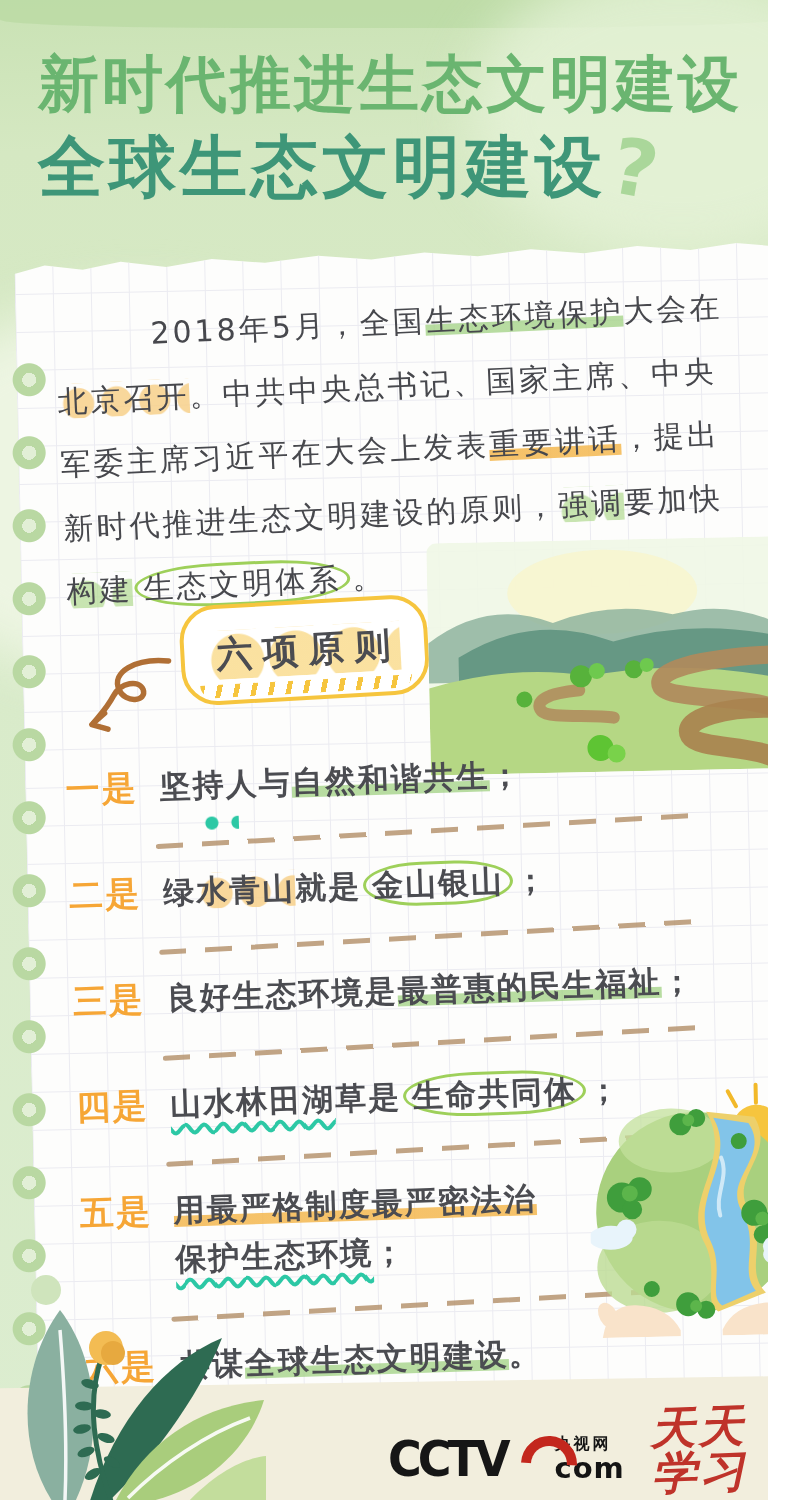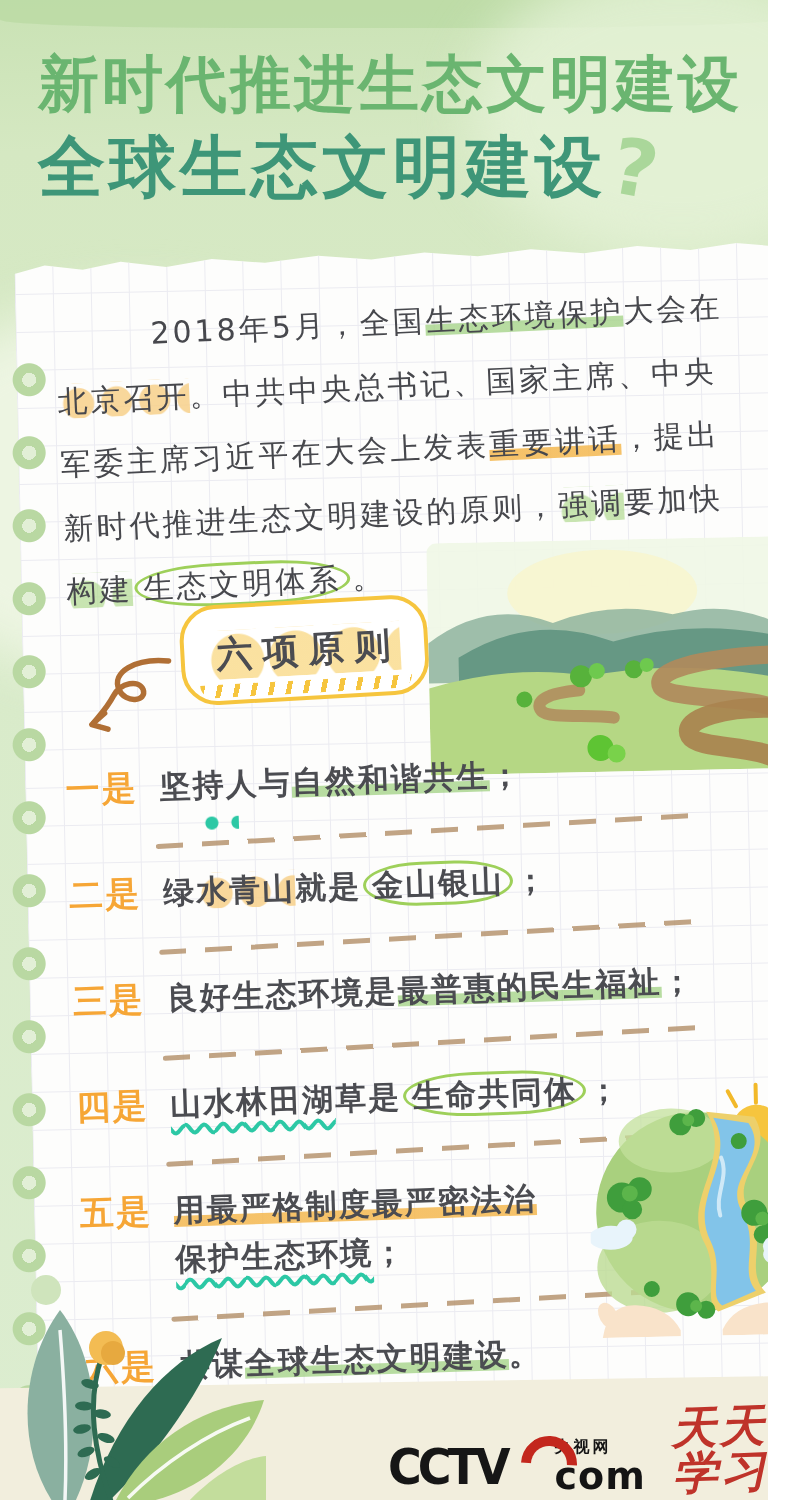--- a/index.html
+++ b/index.html
@@ -60,28 +60,28 @@
   .sep{height:5px;margin:26px 0 26px 88px;width:545px;border-radius:3px;transform:rotate(-1.4deg);opacity:.8;
     background:repeating-linear-gradient(90deg,#b28e67 0 27px,transparent 27px 46px);}
 
   
   .earth{position:absolute;left:556px;top:836px;width:218px;height:258px;}
   .plant{position:absolute;left:-6px;top:1272px;width:272px;height:232px;z-index:7;}
 
   
   .cream{position:absolute;left:-20px;top:1382px;width:850px;height:140px;background:#f2eedd;transform:rotate(-0.9deg);z-index:5;}
   .footer{position:absolute;left:388px;top:1404px;z-index:6;display:flex;align-items:flex-end;gap:26px;}
-  .cctv{display:flex;align-items:center;position:relative;gap:24px;}
+  .cctv{display:flex;align-items:flex-start;position:relative;gap:24px;}
   .cctv-word{font-size:46px;font-weight:900;letter-spacing:-4px;color:#161616;transform:scaleY(1.08);line-height:1;}
   .arc{position:relative;width:56px;height:56px;margin-left:-10px;margin-bottom:6px;}
   .arc::before{content:"";position:absolute;inset:0;border-radius:50%;border:10px solid #c3271d;
     border-left-color:transparent;border-bottom-color:transparent;transform:rotate(-42deg);}
   .stack{display:flex;flex-direction:column;margin-left:-46px;line-height:1;}
   .site{font-size:16px;font-weight:900;letter-spacing:3px;color:#141414;}
-  .com{font-size:38px;font-weight:700;color:#141414;margin-top:2px;letter-spacing:1px;}
+  .com{font-size:29px;font-weight:700;color:#141414;margin-top:2px;letter-spacing:1px;}
   .brand{font-family:"DejaVu Serif","Liberation Serif",serif;font-style:italic;font-weight:900;
     font-size:45px;color:#bf332a;letter-spacing:3px;transform:rotate(-2deg);line-height:1;padding-bottom:4px;}
 </style>
 </head>
 <body>
 
 <div class="poster">
   <div class="topband"></div>
   <div class="soft-blob blob1"></div>
   <div class="soft-blob blob2"></div>

